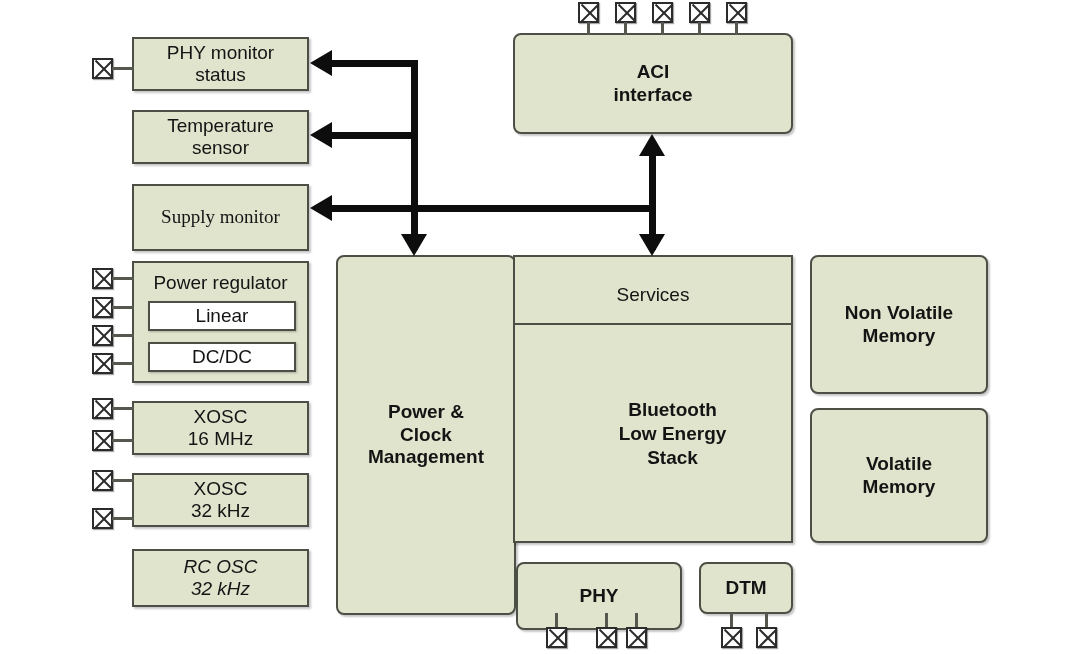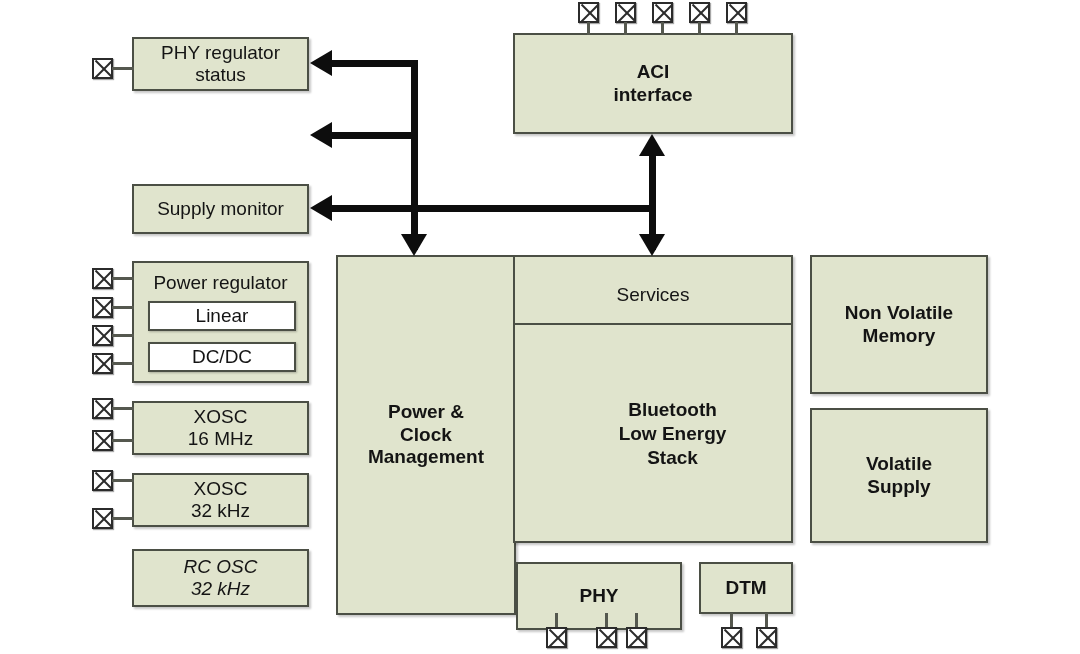--- a/index.html
+++ b/index.html
@@ -26,21 +26,21 @@
     display: flex;
     align-items: center;
     justify-content: center;
     text-align: center;
     color: #141414;
     line-height: 1.18;
     white-space: pre-line;
     box-shadow: 2px 2px 2px rgba(0,0,0,0.22);
   }
   .blk.plain  { font-weight: 400; font-size: 19px; }
-  .blk.bold   { font-weight: 700; font-size: 19px; }
+  .blk.bold   { font-weight: 700; font-size: 19px; border-radius: 8px; }
 
   
   .blk.container {
     display: block;
     align-items: stretch;
     justify-content: flex-start;
   }
   .blk .hdr {
     position: absolute;
     left: 0; right: 0;
@@ -143,28 +143,32 @@
     border-right: 13px solid transparent;
     border-bottom: 22px solid #0d0d0d;
   }
 </style>
 </head>
 <body>
 
 <div id="diagram">
 
   <div class="blk plain" style="left:132px; top:37px; width:177px; height:54px;">
-    <span>PHY regulator
+    <span>PHY monitor
 status</span>
   </div>
   <div class="pad" style="left:92px; top:58px;"></div>
   <div class="wire h" style="left:112px; top:67px; width:22px;"></div>
 
-
-  <div class="blk plain" style="left:132px; top:184px; width:177px; height:50px;">
+  <div class="blk plain" style="left:132px; top:110px; width:177px; height:54px;">
+    <span>Temperature
+sensor</span>
+  </div>
+
+  <div class="blk plain" style="left:132px; top:184px; width:177px; height:67px;font-family:Liberation Serif, serif;">
     <span>Supply monitor</span>
   </div>
 
   <div class="blk container" style="left:132px; top:261px; width:177px; height:122px;">
     <span class="hdr" style="top:9px;">Power regulator</span>
     <div class="innerbox" style="left:14px; top:38px; width:148px; height:30px;">
       <span>Linear</span>
     </div>
     <div class="innerbox" style="left:14px; top:79px; width:148px; height:30px;">
       <span>DC/DC</span>
@@ -248,21 +252,21 @@
   <div class="pad" style="left:721px; top:627px;"></div>
   <div class="wire v" style="left:765px; top:613px; height:15px;"></div>
   <div class="pad" style="left:756px; top:627px;"></div>
 
   <div class="blk bold" style="left:810px; top:255px; width:178px; height:139px;">
     <span>Non Volatile
 Memory</span>
   </div>
   <div class="blk bold" style="left:810px; top:408px; width:178px; height:135px;">
     <span>Volatile
-Supply</span>
+Memory</span>
   </div>
 
   <div class="bus v" style="left:411px; top:60px; height:190px;"></div>
 
   <div class="arrow down" style="left:401px; top:234px;"></div>
 
   <div class="bus h" style="left:330px; top:60px; width:85px;"></div>
   <div class="arrow left" style="left:310px; top:50px;"></div>
 
   <div class="bus h" style="left:330px; top:132px; width:85px;"></div>

